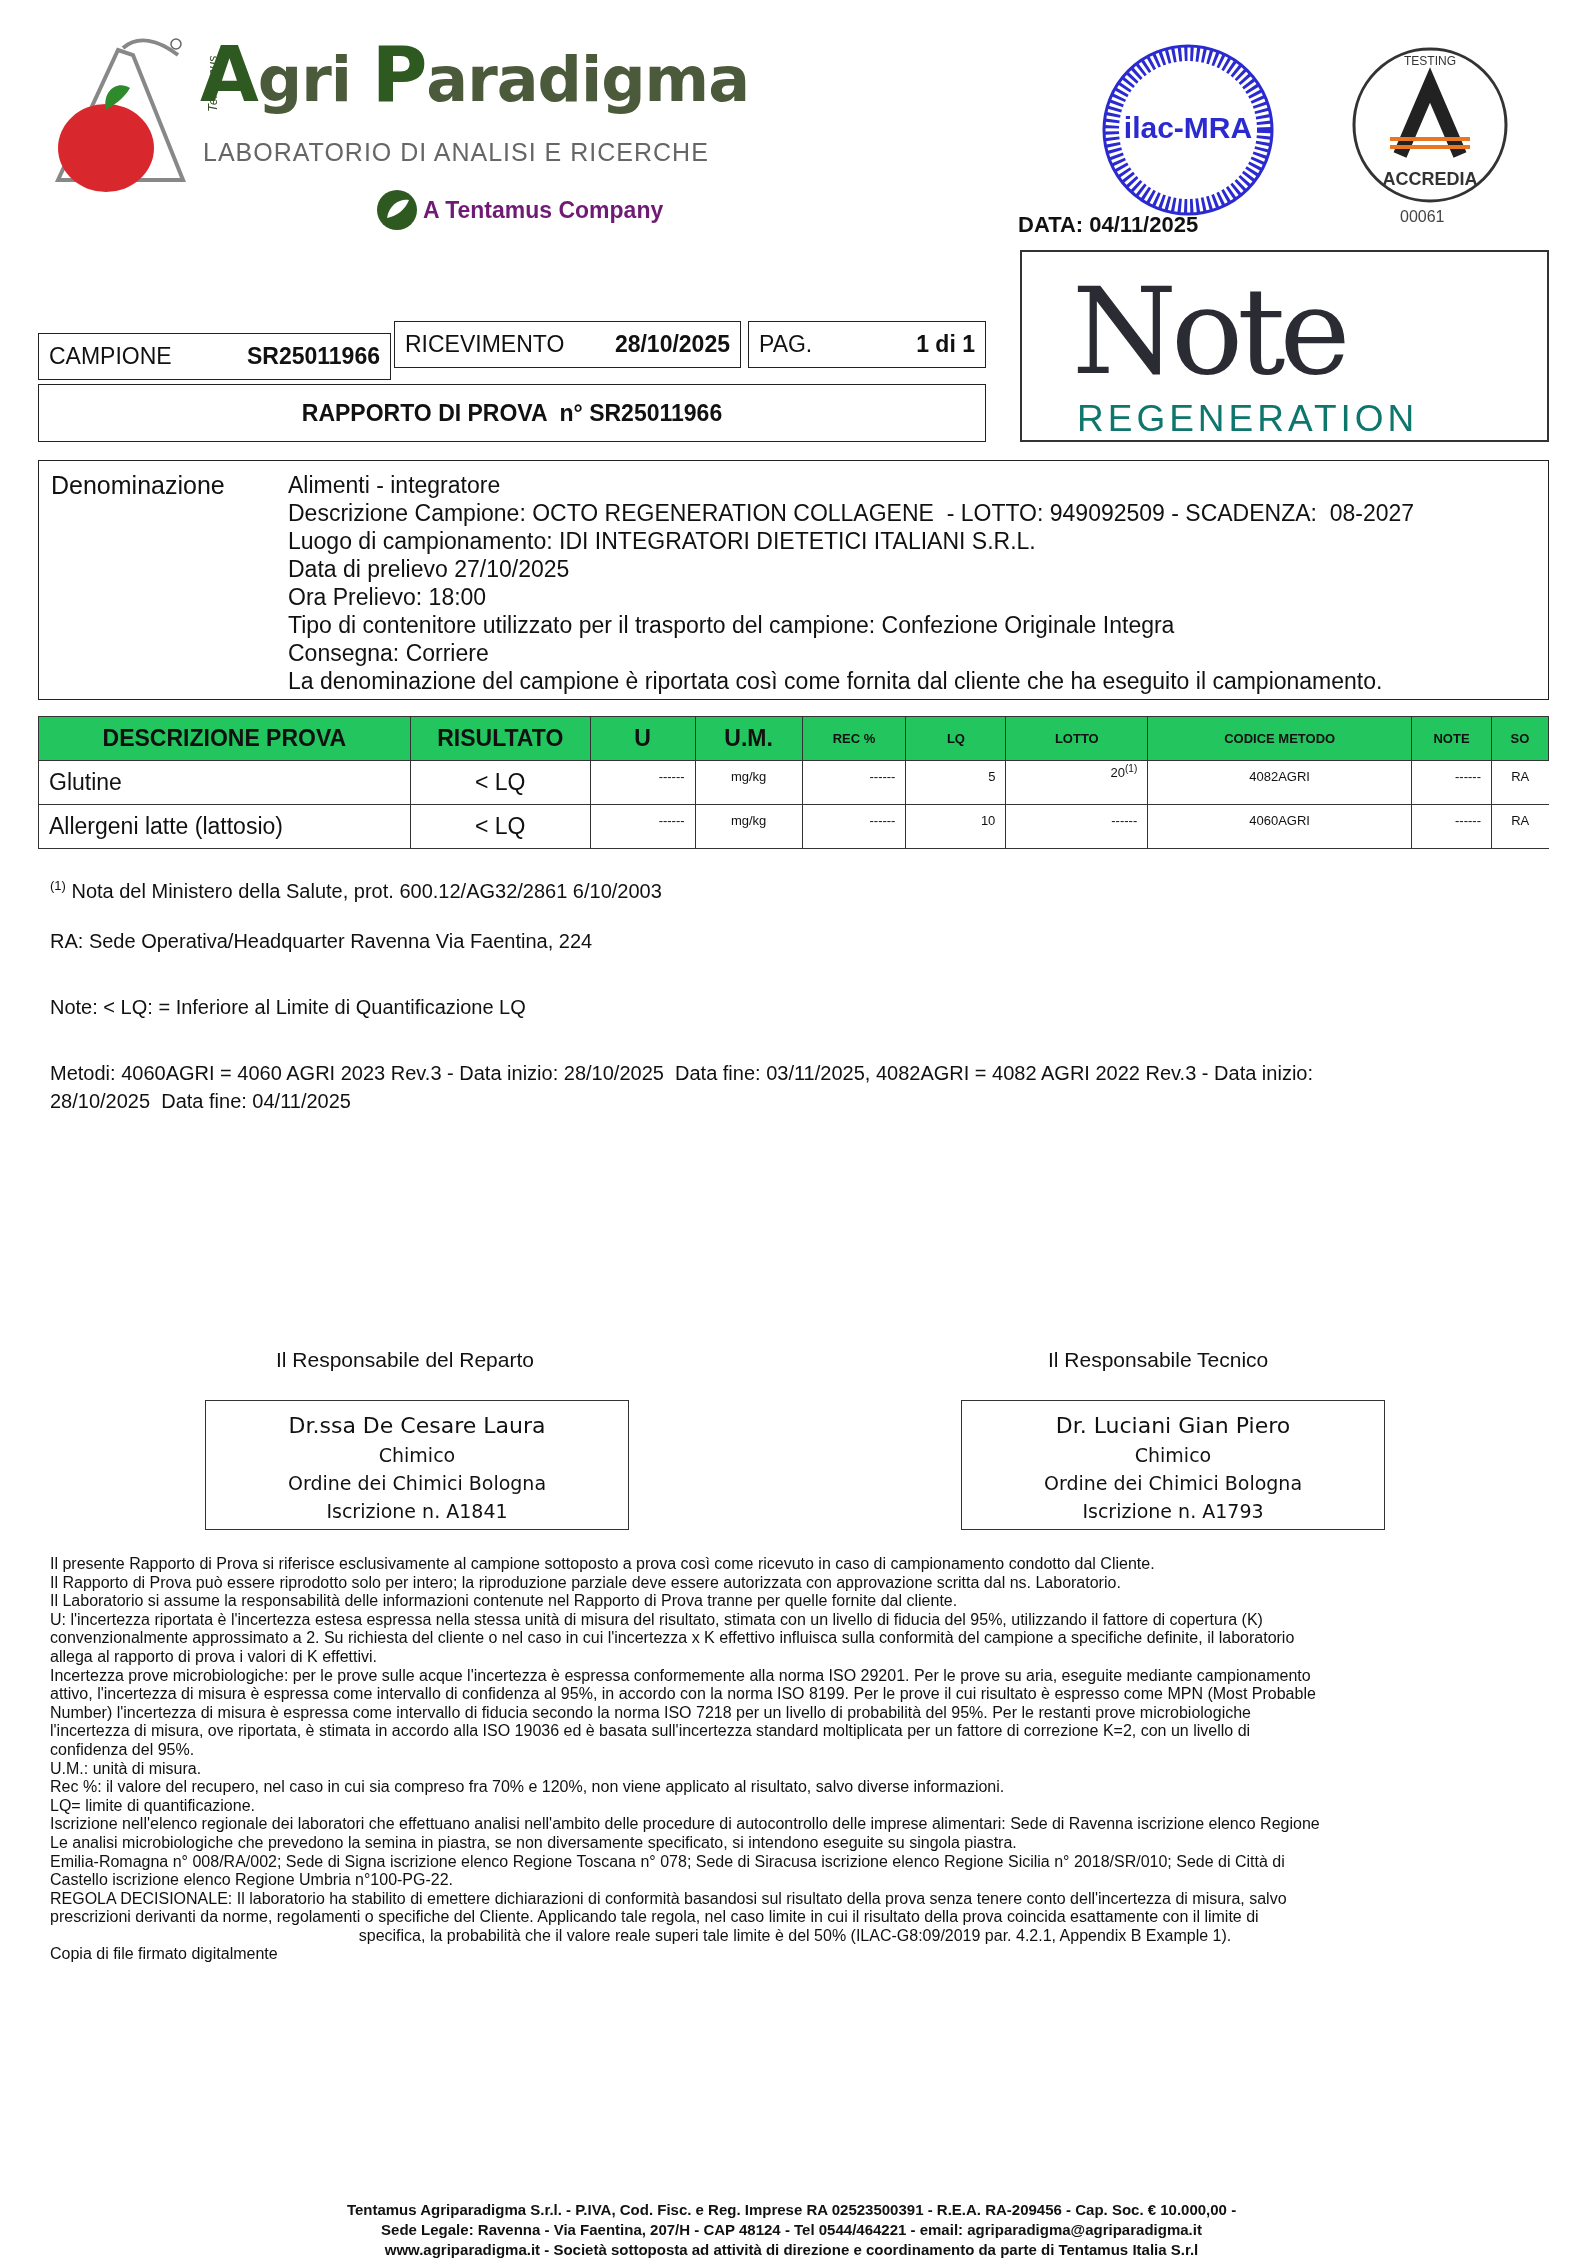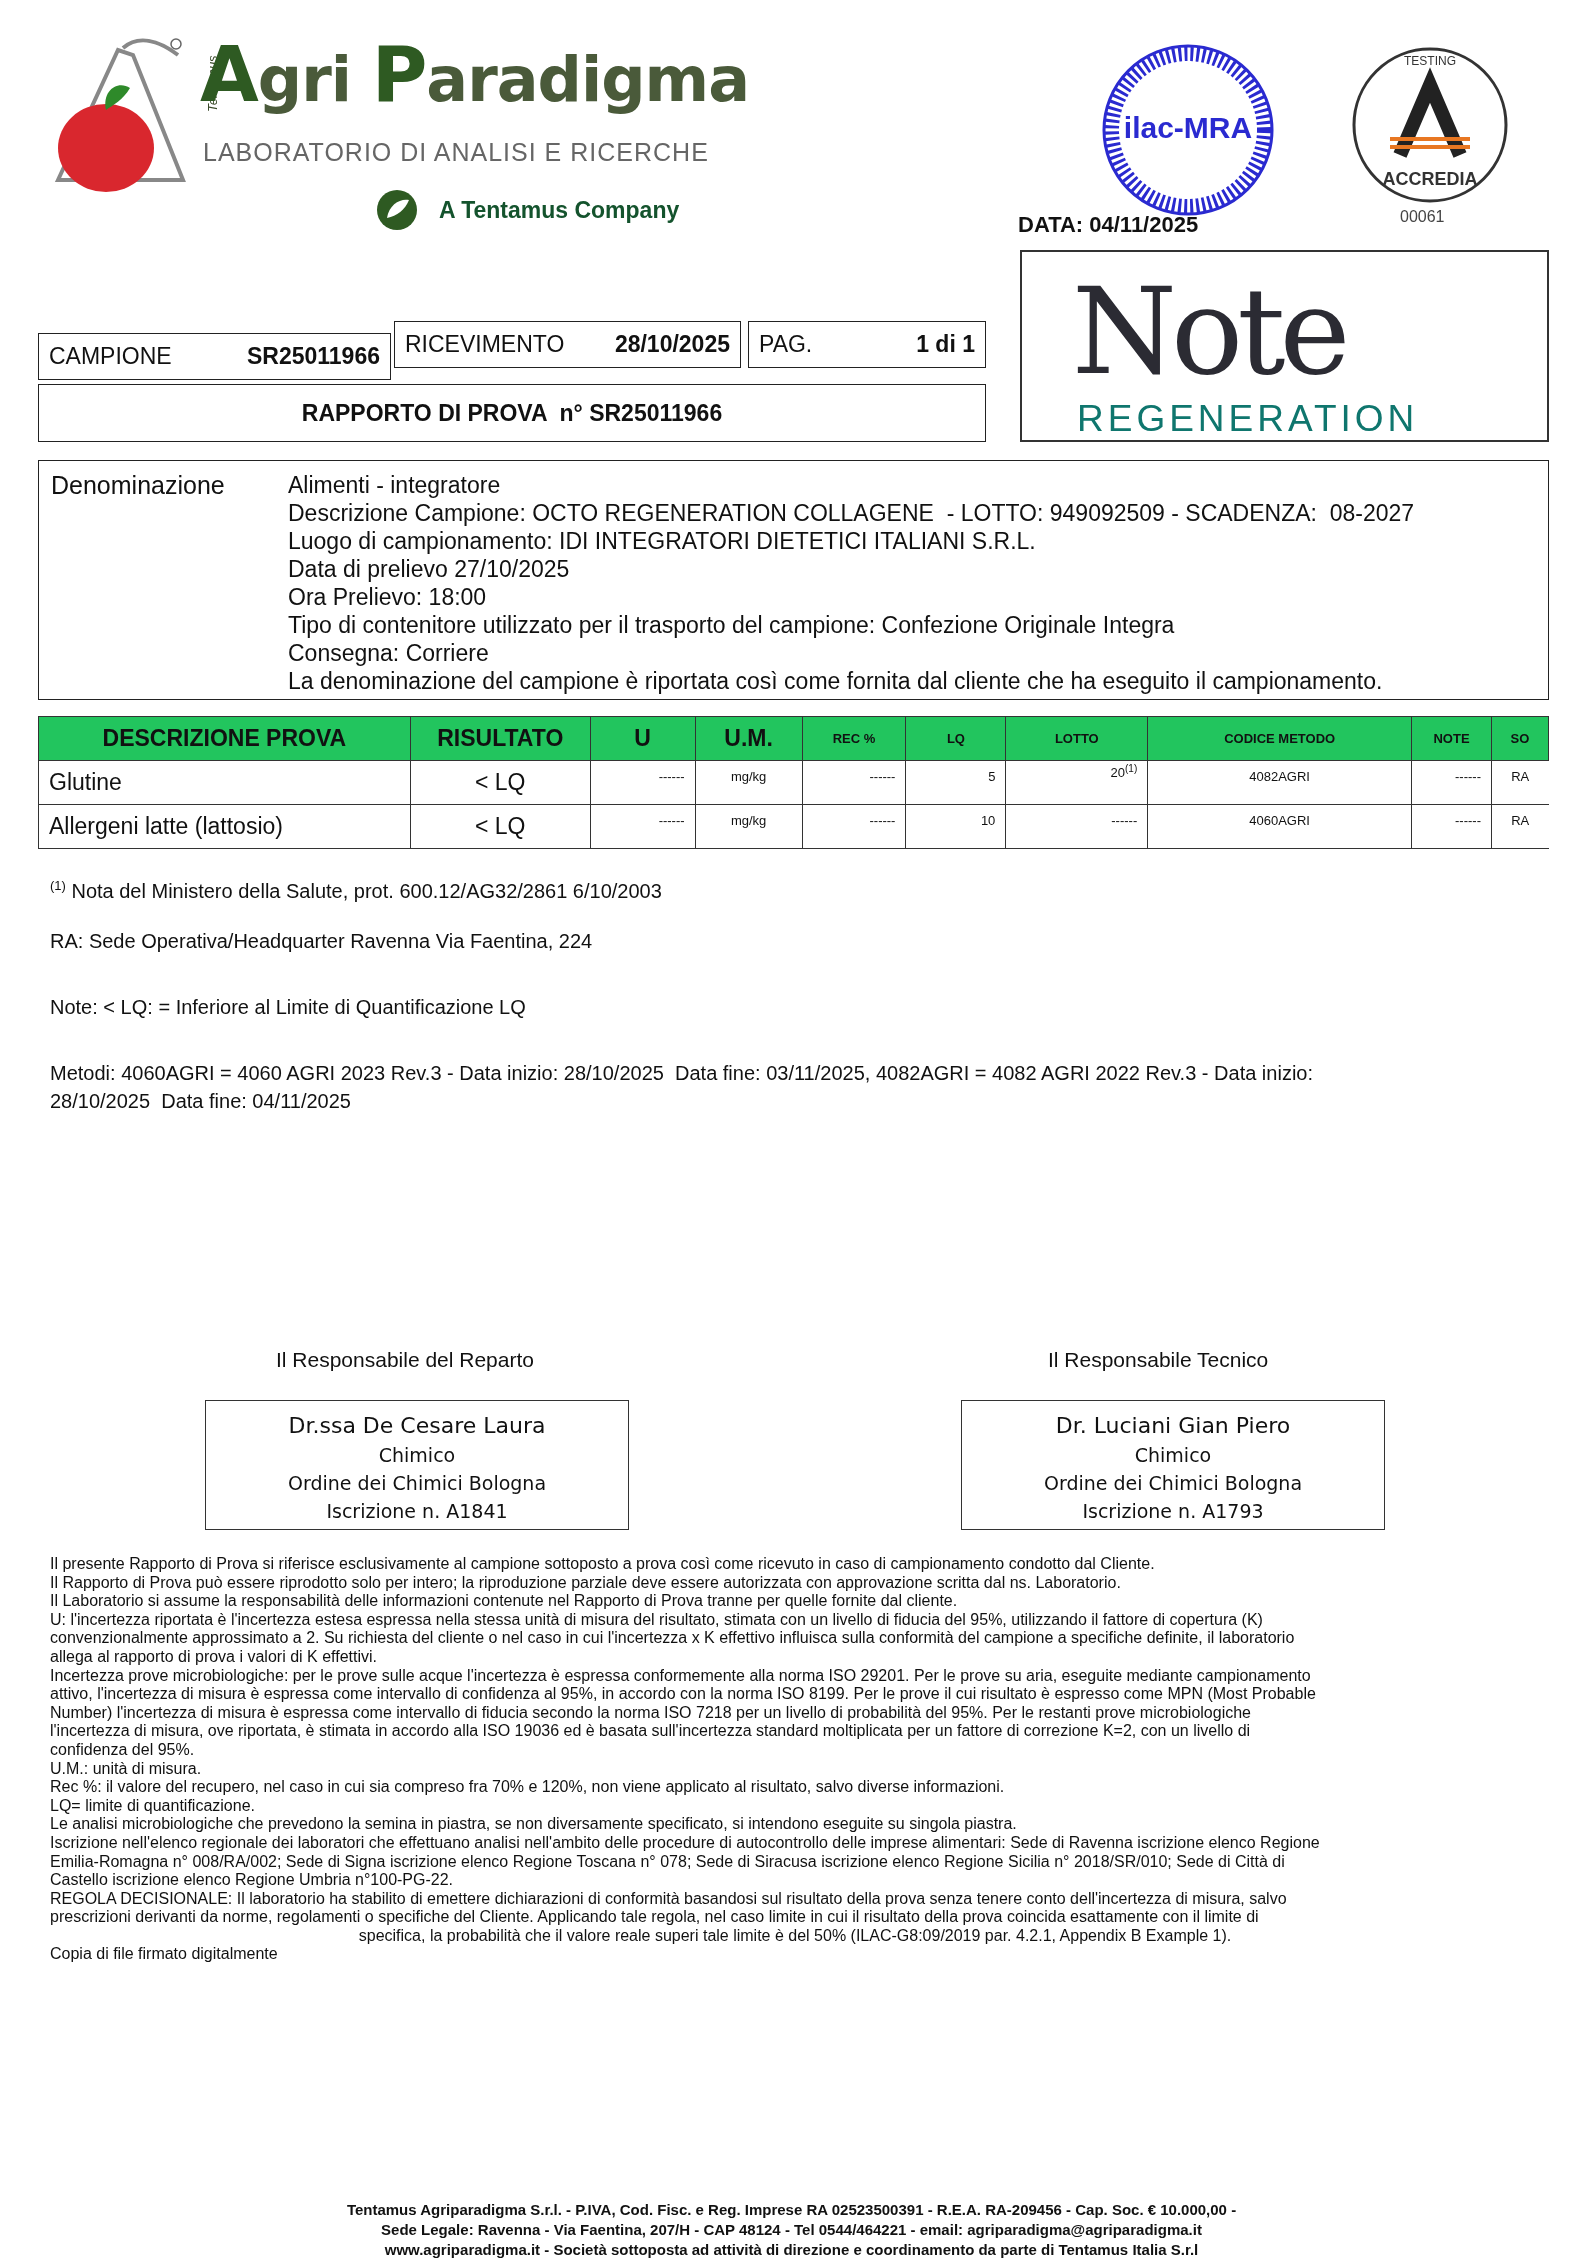--- a/index.html
+++ b/index.html
@@ -5,21 +5,21 @@
   * { box-sizing: border-box; margin: 0; padding: 0; }
   body { width: 1583px; height: 2267px; background: #ffffff; font-family: "Liberation Sans", sans-serif; color: #111; position: relative; overflow: hidden; }
   .abs { position: absolute; }
 
   
   .logo-apple { left: 38px; top: 30px; width: 160px; height: 170px; }
   .brand-main { left: 200px; top: 30px; font-size: 62px; font-weight: bold; color: #4a5a3a; letter-spacing: -1px; font-family: "DejaVu Sans", sans-serif; }
   .brand-main .big { color: #2e5a22; font-size: 76px; }
   .brand-tentamus { left: 210px; top: 30px; font-size: 13px; color: #3a4a2a; transform: rotate(-90deg); transform-origin: left top; font-style: italic; }
   .brand-sub { left: 203px; top: 138px; font-size: 25px; color: #666; letter-spacing: 1px; }
-  .brand-company { left: 375px; top: 188px; font-size: 23px; color: #14532d; font-weight: bold; display: flex; align-items: center; gap: 20px; }
+  .brand-company { left: 375px; top: 188px; font-size: 23px; color: #701a75; font-weight: bold; display: flex; align-items: center; gap: 4px; }
   .leaf { width: 44px; height: 44px; }
 
   .ilac { left: 1098px; top: 40px; width: 180px; height: 180px; }
   .accredia { left: 1350px; top: 45px; width: 160px; height: 170px; }
   .accredia-num { left: 1400px; top: 208px; font-size: 16px; color: #444; }
 
   .date { left: 1018px; top: 212px; font-size: 22px; font-weight: bold; }
 
   .octo-box { left: 1020px; top: 250px; width: 529px; height: 192px; border: 2px solid #333; }
   .octo-word { position: absolute; left: 50px; top: 10px; font-family: "DejaVu Serif", serif; font-size: 120px; color: #2b2b33; font-weight: 300; letter-spacing: -6px; }
@@ -228,22 +228,22 @@
     <div style="white-space: nowrap;">convenzionalmente approssimato a 2. Su richiesta del cliente o nel caso in cui l'incertezza x K effettivo influisca sulla conformità del campione a specifiche definite, il laboratorio</div>
     <div style="white-space: nowrap;">allega al rapporto di prova i valori di K effettivi.</div>
     <div style="white-space: nowrap;">Incertezza prove microbiologiche: per le prove sulle acque l'incertezza è espressa conformemente alla norma ISO 29201. Per le prove su aria, eseguite mediante campionamento</div>
     <div style="white-space: nowrap;">attivo, l'incertezza di misura è espressa come intervallo di confidenza al 95%, in accordo con la norma ISO 8199. Per le prove il cui risultato è espresso come MPN (Most Probable</div>
     <div style="white-space: nowrap;">Number) l'incertezza di misura è espressa come intervallo di fiducia secondo la norma ISO 7218 per un livello di probabilità del 95%. Per le restanti prove microbiologiche</div>
     <div style="white-space: nowrap;">l'incertezza di misura, ove riportata, è stimata in accordo alla ISO 19036 ed è basata sull'incertezza standard moltiplicata per un fattore di correzione K=2, con un livello di</div>
     <div style="white-space: nowrap;">confidenza del 95%.</div>
     <div style="white-space: nowrap;">U.M.: unità di misura.</div>
     <div style="white-space: nowrap;">Rec %: il valore del recupero, nel caso in cui sia compreso fra 70% e 120%, non viene applicato al risultato, salvo diverse informazioni.</div>
     <div style="white-space: nowrap;">LQ= limite di quantificazione.</div>
+    <div style="white-space: nowrap;">Iscrizione nell'elenco regionale dei laboratori che effettuano analisi nell'ambito delle procedure di autocontrollo delle imprese alimentari: Sede di Ravenna iscrizione elenco Regione</div>
     <div style="white-space: nowrap;">Le analisi microbiologiche che prevedono la semina in piastra, se non diversamente specificato, si intendono eseguite su singola piastra.</div>
-    <div style="white-space: nowrap;">Iscrizione nell'elenco regionale dei laboratori che effettuano analisi nell'ambito delle procedure di autocontrollo delle imprese alimentari: Sede di Ravenna iscrizione elenco Regione</div>
     <div style="white-space: nowrap;">Emilia-Romagna n° 008/RA/002; Sede di Signa iscrizione elenco Regione Toscana n° 078; Sede di Siracusa iscrizione elenco Regione Sicilia n° 2018/SR/010; Sede di Città di</div>
     <div style="white-space: nowrap;">Castello iscrizione elenco Regione Umbria n°100-PG-22.</div>
     <div style="white-space: nowrap;">REGOLA DECISIONALE: Il laboratorio ha stabilito di emettere dichiarazioni di conformità basandosi sul risultato della prova senza tenere conto dell'incertezza di misura, salvo</div>
     <div style="white-space: nowrap;">prescrizioni derivanti da norme, regolamenti o specifiche del Cliente. Applicando tale regola, nel caso limite in cui il risultato della prova coincida esattamente con il limite di</div>
     <div style="white-space: nowrap; text-align: center;">specifica, la probabilità che il valore reale superi tale limite è del 50% (ILAC-G8:09/2019 par. 4.2.1, Appendix B Example 1).</div>
     <div style="white-space: nowrap;">Copia di file firmato digitalmente</div>
   </div>
 
 <div class="abs footer">
   <div>Tentamus Agriparadigma S.r.l. - P.IVA, Cod. Fisc. e Reg. Imprese RA 02523500391 - R.E.A. RA-209456 - Cap. Soc. € 10.000,00 -</div>

